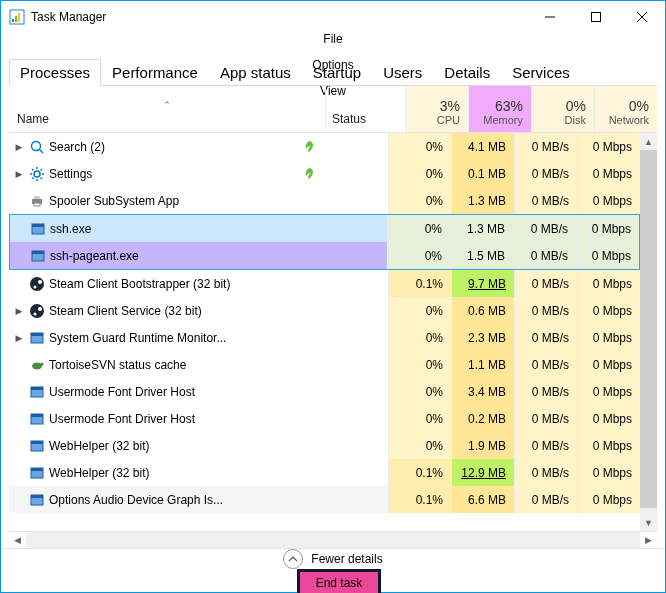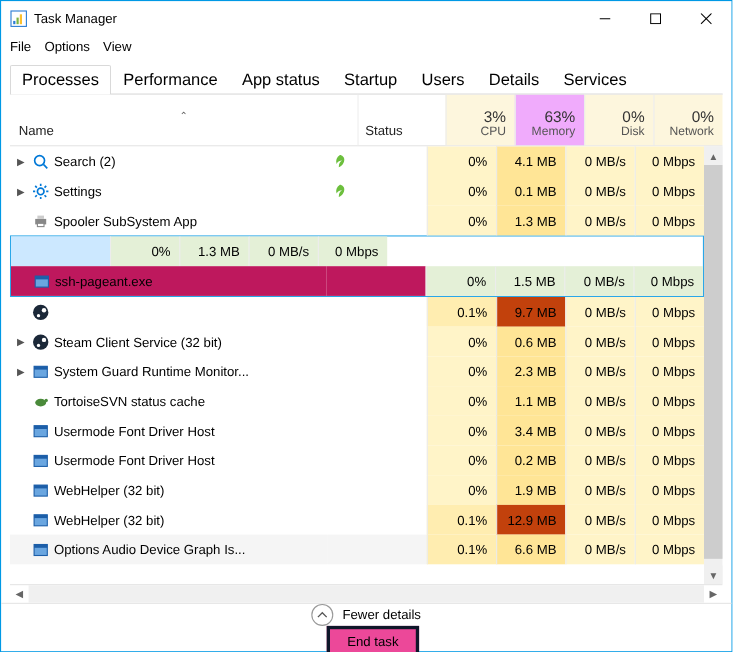--- a/index.html
+++ b/index.html
@@ -4,21 +4,21 @@
 <style>
 * { box-sizing: border-box; margin: 0; padding: 0; font-family: "Segoe UI", Arial, sans-serif; }
 body { background: #fff; }
 .window { width: 666px; height: 593px; border: 1px solid #0099e5; display: flex; flex-direction: column; background: #fff; }
 .titlebar { height: 31px; display: flex; align-items: center; padding-left: 8px; }
 .titlebar .icon { width: 16px; height: 16px; margin-right: 6px; }
 .titlebar .title { font-size: 12px; flex: 1; }
 .winbtns { display: flex; height: 100%; }
 .winbtn { width: 46px; display: flex; align-items: center; justify-content: center; }
 .winbtn svg { width: 10px; height: 10px; }
-.menubar { height: 20px; display: flex; align-items: center; padding: 0 8px; font-size: 12px; gap: 12px; }
+.menubar { height: 20px; display: flex; align-items: center; padding: 0 8px; font-size: 12px; gap: 12px; flex-direction: column; }
 .menubar span { cursor: default; }
 .tabs { display: flex; border-bottom: 1px solid #d9d9d9; margin: 6px 8px 0 8px; font-size: 15px; }
 .tab { padding: 4px 10px 5px 10px; border: 1px solid transparent; border-bottom: none; position: relative; top: 1px; }
 .tab.active { border-color: #d9d9d9; background: #fff; border-top-left-radius: 2px; border-top-right-radius: 2px; }
 .content { flex: 1; display: flex; flex-direction: column; margin: 0 8px; overflow: hidden; }
 .headerrow { display: flex; border-bottom: 1px solid #e5e5e5; font-size: 12px; color: #222; align-items: flex-end; }
 .col-name { flex: 1; padding: 6px 8px 6px 8px; display: flex; flex-direction: column; justify-content: flex-end; height: 46px; }
 .col-name .sortcaret { font-size: 9px; color: #666; align-self: center; margin-bottom: 2px; }
 .col-status { width: 80px; padding: 0 6px 6px; display: flex; align-items: flex-end; height: 46px; border-left: 1px solid #eee; }
 .col-metric { border-left: 1px solid #ececec; width: 63px; text-align: right; padding: 4px 8px 6px 4px; height: 46px; display: flex; flex-direction: column; justify-content: flex-end; }
@@ -36,38 +36,38 @@
 .row .picon { width: 16px; height: 16px; flex-shrink: 0; }
 .row .statuscell { width: 90px; display: flex; align-items: center; justify-content: flex-start; padding-left: 4px; }
 .row .leaf { width: 14px; height: 14px; }
 .row .metric { width: 63px; border-left: 1px solid #ececec; text-align: right; padding-right: 8px; display: flex; align-items: center; justify-content: flex-end; font-size: 12px; }
 .row .metric.cpu { background: #fff4c8; }
 .row .metric.mem { background: #ffe596; }
 .row .metric.disk { background: #fff4c8; }
 .row .metric.net { background: #fff4c8; }
 .row.sel .namecell, .row.sel .statuscell { background: #cce8ff; }
 .row.sel .metric { background: #e4f0d7 !important; }
-.row.sel2 .namecell, .row.sel2 .statuscell { background: #be185d; }
+.row.sel2 .namecell, .row.sel2 .statuscell { background: #c4b5fd; }
 .row.sel2 .metric { background: #e4f0d7 !important; }
 .selgroup { border: 1px solid #2aa7e8; }
 .row.last .namecell, .row.last .statuscell { background: #f5f5f5; }
 .hscroll { height: 17px; border-top: 1px solid #e5e5e5; display:flex; align-items:center; }
 .hscroll .track { flex:1; background:#f0f0f0; height:17px; position:relative; }
 .hscroll .larrow, .hscroll .rarrow { width:17px; height:17px; display:flex; align-items:center; justify-content:center; font-size:9px; color:#666; }
 .vscroll { width: 17px; position: absolute; right:0; top:0; bottom:0; background:#f0f0f0; }
 .vscroll .thumb { position:absolute; left:0; right:0; top:0; height:90%; background:#cdcdcd; }
 .vscroll .uarrow, .vscroll .darrow { position:absolute; left:0; right:0; height:17px; display:flex; align-items:center; justify-content:center; font-size:9px; color:#666; background:#f0f0f0; }
 .vscroll .uarrow { top:0; }
 .vscroll .darrow { bottom:0; }
 .rowsinner { right: 17px; }
 .footer { height: 44px; border-top: 1px solid #e5e5e5; display: flex; align-items: center; padding: 0 10px; font-size: 12px; justify-content: space-between; flex-direction: column; }
 .fewer { display: flex; align-items: center; gap: 8px; }
 .circle { width: 20px; height: 20px; border: 1px solid #999; border-radius: 50%; display: flex; align-items: center; justify-content: center; }
 .endtask { border: 3px solid #0f172a; background: #ec4899; padding: 4px 16px; font-size: 12px; margin-left: 12px; }
-.row .metric.mem.hot { background: #c2410c; }
+.row .metric.mem.hot { background: #bef264; text-decoration: underline; }
 .row .metric.cpu.warm { background: #ffedb0; }
 </style>
 </head>
 <body>
 
 <div class="window">
   <div class="titlebar">
     <span class="icon">
       <svg viewBox="0 0 16 16">
           <rect x="1" y="1" width="14" height="14" fill="none" stroke="#2b7cd3" stroke-width="1"></rect>
@@ -200,20 +200,28 @@
               <span>Spooler SubSystem App</span>
             </div>
             <div class="statuscell"></div>
             <div class="metric cpu">0%</div>
             <div class="metric mem">1.3 MB</div>
             <div class="metric disk">0 MB/s</div>
             <div class="metric net">0 Mbps</div>
           </div>
           <div class="selgroup">
             <div class="row sel">
+              <div class="namecell">
+                <span class="exp" style="visibility: hidden;"></span>
+                <span class="picon"><svg viewBox="0 0 16 16">
+                    <rect x="2" y="3" width="12" height="10" fill="#6aa6e0" stroke="#1c5ea8"></rect>
+                    <rect x="2" y="3" width="12" height="3" fill="#1c5ea8"></rect>
+                  </svg></span>
+                <span>ssh.exe</span>
+              </div>
               <div class="statuscell"></div>
               <div class="metric cpu">0%</div>
               <div class="metric mem">1.3 MB</div>
               <div class="metric disk">0 MB/s</div>
               <div class="metric net">0 Mbps</div>
             </div>
             <div class="row sel2">
               <div class="namecell">
                 <span class="exp" style="visibility: hidden;"></span>
                 <span class="picon"><svg viewBox="0 0 16 16">
@@ -230,20 +238,21 @@
             </div>
           </div>
           <div class="row">
             <div class="namecell">
               <span class="exp" style="visibility: hidden;"></span>
               <span class="picon"><svg viewBox="0 0 16 16">
                   <circle cx="8" cy="8" r="7" fill="#1b2838"></circle>
                   <circle cx="11" cy="6" r="2" fill="#fff"></circle>
                   <circle cx="6" cy="11" r="1.5" fill="#fff"></circle>
                 </svg></span>
+              <span>Steam Client Bootstrapper (32 bit)</span>
             </div>
             <div class="statuscell"></div>
             <div class="metric cpu warm">0.1%</div>
             <div class="metric mem hot">9.7 MB</div>
             <div class="metric disk">0 MB/s</div>
             <div class="metric net">0 Mbps</div>
           </div>
           <div class="row">
             <div class="namecell">
               <span class="exp" style="visibility: visible;">▶</span>

